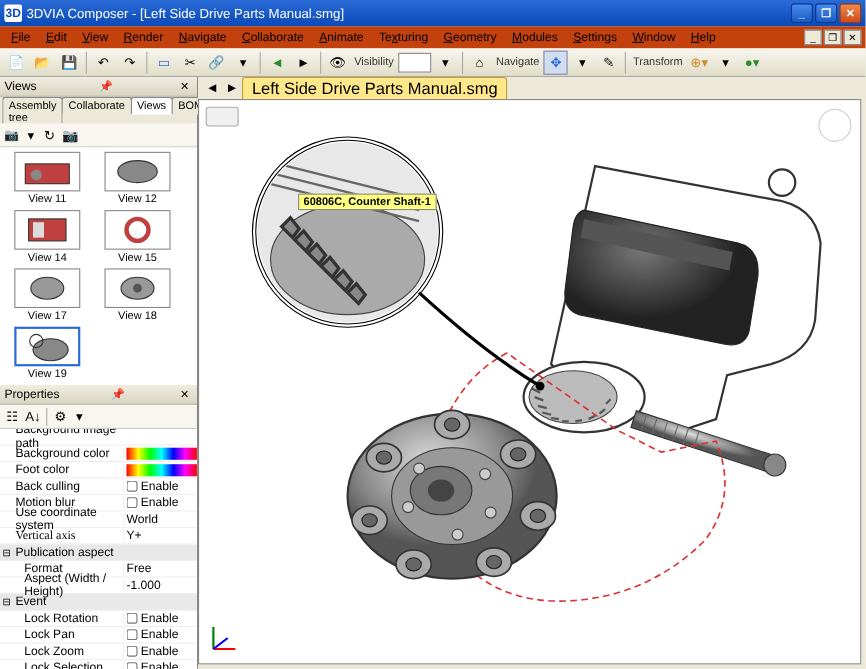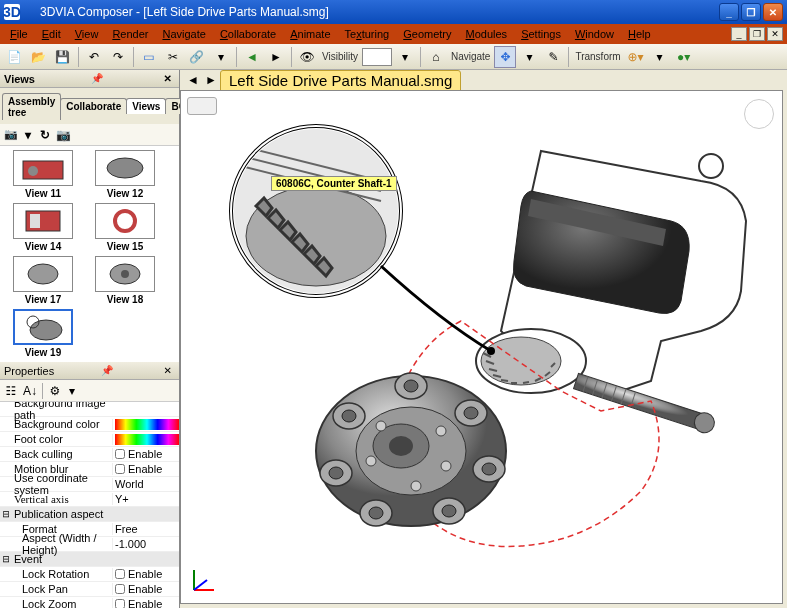--- a/index.html
+++ b/index.html
@@ -1,38 +1,38 @@
 <!DOCTYPE html>
 <html><head>
 <meta charset="utf-8">
 <style>
 * { box-sizing: border-box; margin: 0; padding: 0; font-family: Tahoma, sans-serif; font-size: 11px; }
 body { width: 787px; height: 608px; overflow: hidden; background: #ece9d8; position: relative; }
 .titlebar { height: 24px; background: linear-gradient(#2a6bd8, #0a4ab8); color: #fff; display: flex; align-items: center; padding: 0 4px; }
-.titlebar .app-icon { width: 16px; height: 16px; background: #fff; border-radius: 2px; margin-right: 20px; display: flex; align-items: center; justify-content: center; color: #0a4ab8; font-weight: bold; font-size: 14px; }
+.titlebar .app-icon { width: 16px; height: 16px; background: #fff; border-radius: 2px; margin-right: 4px; display: flex; align-items: center; justify-content: center; color: #0a4ab8; font-weight: bold; font-size: 11px; }
 .titlebar .title-text { flex: 1; font-size: 12px; }
 .win-btns { display: flex; gap: 2px; }
 .win-btn { width: 20px; height: 18px; background: linear-gradient(#4a8bf0, #1a5bc0); border: 1px solid #0a3a90; border-radius: 3px; color: #fff; display: flex; align-items: center; justify-content: center; font-size: 10px; font-weight: bold; cursor: pointer; }
 .win-btn.close { background: linear-gradient(#f08a4a, #d04a1a); border-color: #a03a0a; }
 .menubar { height: 20px; background: #c2410c; display: flex; align-items: center; padding: 0 4px; gap: 2px; }
 .menu-item { padding: 2px 6px; cursor: pointer; }
 .menu-item u { text-decoration: underline; }
 .mdi-btns { margin-left: auto; display: flex; gap: 2px; }
 .mdi-btn { width: 16px; height: 14px; background: #ece9d8; border: 1px solid #888; font-size: 9px; display: flex; align-items: center; justify-content: center; cursor: pointer; }
 .toolbar { height: 26px; background: linear-gradient(#f8f6ee, #e0ddc8); border-bottom: 1px solid #aaa; display: flex; align-items: center; padding: 0 4px; gap: 2px; }
 .tbtn { width: 22px; height: 22px; border: 1px solid transparent; display: flex; align-items: center; justify-content: center; cursor: pointer; font-size: 12px; }
 .tsep { width: 1px; height: 20px; background: #aaa; margin: 0 2px; }
 .toolbar .addr { height: 18px; border: 1px solid #888; background: #fff; padding: 0 2px; font-size: 10px; width: 50px; }
 .toolbar .lbl { font-size: 10px; color: #333; margin: 0 2px; }
 .mainarea { display: flex; height: 538px; }
 .leftcol { width: 180px; display: flex; flex-direction: column; border-right: 1px solid #888; }
 .panel-title { height: 18px; background: linear-gradient(#f0ede0, #d8d5c0); border-bottom: 1px solid #aaa; display: flex; align-items: center; padding: 0 4px; font-size: 11px; }
 .panel-title .x { margin-left: auto; cursor: pointer; font-size: 10px; padding: 0 3px; }
-.views-panel { display: flex; flex-direction: column; font-weight: bold; }
-.tabs { height: 36px; background: #ece9d8; display: flex; align-items: center; padding: 0 2px; }
+.views-panel { display: flex; flex-direction: column; }
+.tabs { height: 24px; background: #ece9d8; display: flex; align-items: flex-start; padding: 0 2px; }
 .tab { padding: 2px 5px; border: 1px solid #888; border-bottom: none; background: #ece9d8; font-size: 10px; cursor: pointer; margin-right: -1px; border-radius: 3px 3px 0 0; }
 .tab.active { background: #fff; }
 .views-tb { height: 22px; background: #f8f6ee; border-bottom: 1px solid #ccc; display: flex; align-items: center; padding: 0 2px; gap: 1px; }
 .thumbs { flex: 1; background: #fff; overflow: hidden; padding: 4px; display: flex; flex-wrap: wrap; gap: 4px; align-content: flex-start; height: 245px; }
 .thumb { width: 78px; text-align: center; }
 .thumb-img { width: 60px; height: 36px; border: 1px solid #888; margin: 0 auto 2px; background: #fff; display: flex; align-items: center; justify-content: center; overflow: hidden; }
 .thumb-img.sel { border: 2px solid #2a6bd8; }
 .thumb-lbl { font-size: 10px; }
 .props-panel { flex: 1; display: flex; flex-direction: column; overflow: hidden; }
 .props-tb { height: 22px; background: #f8f6ee; display: flex; align-items: center; padding: 0 2px; gap: 1px; border-bottom: 1px solid #ccc; }

